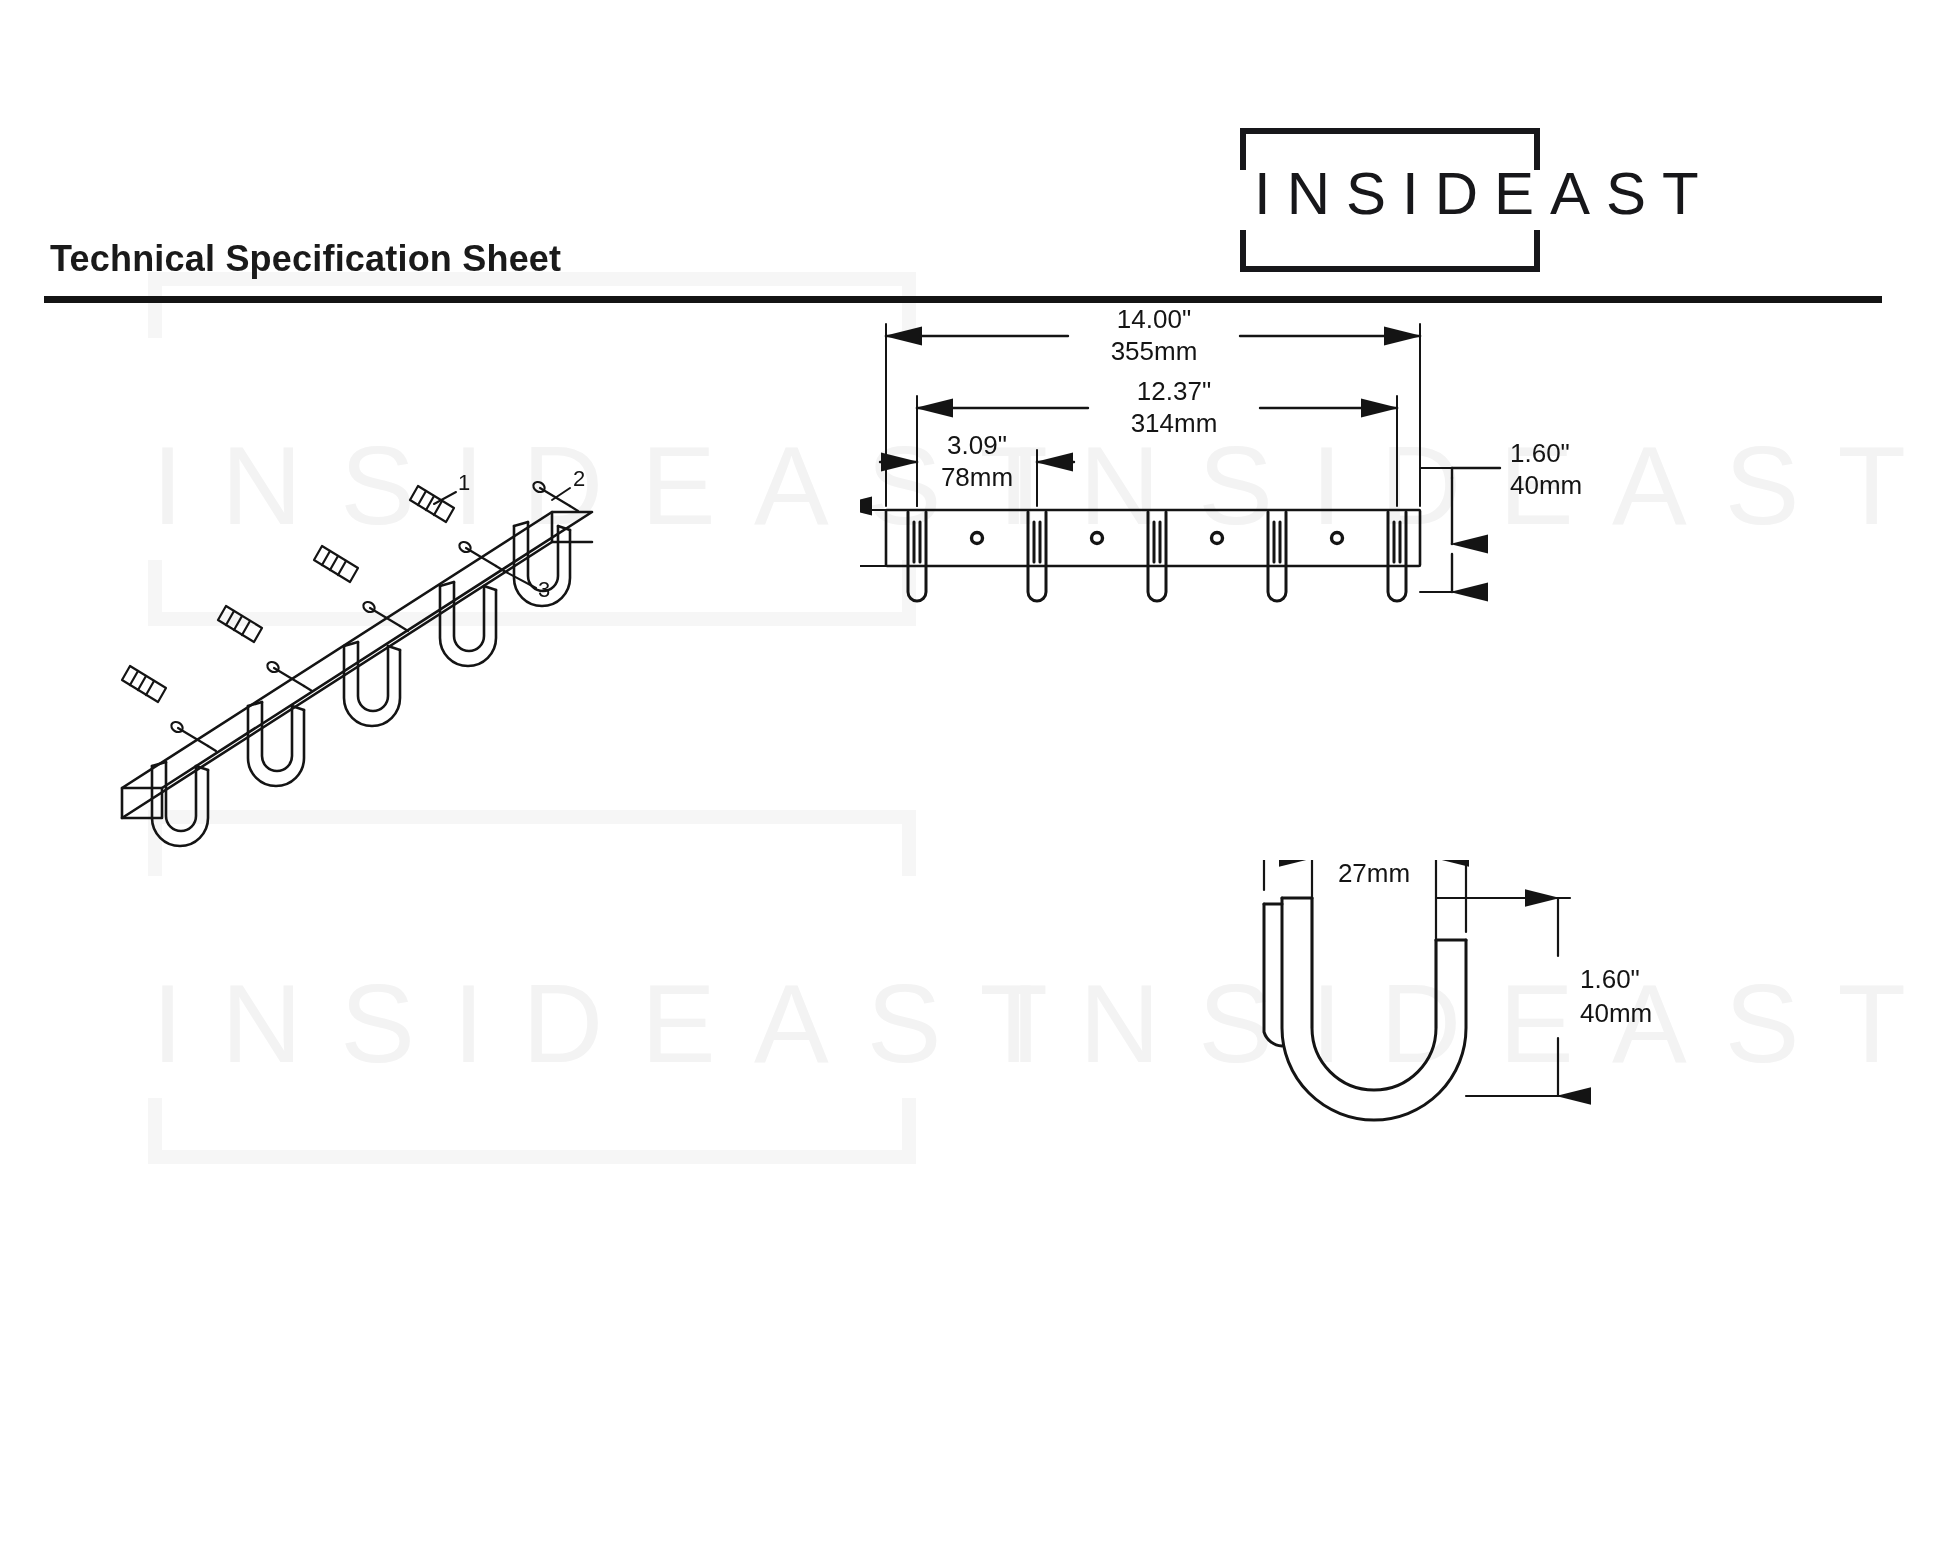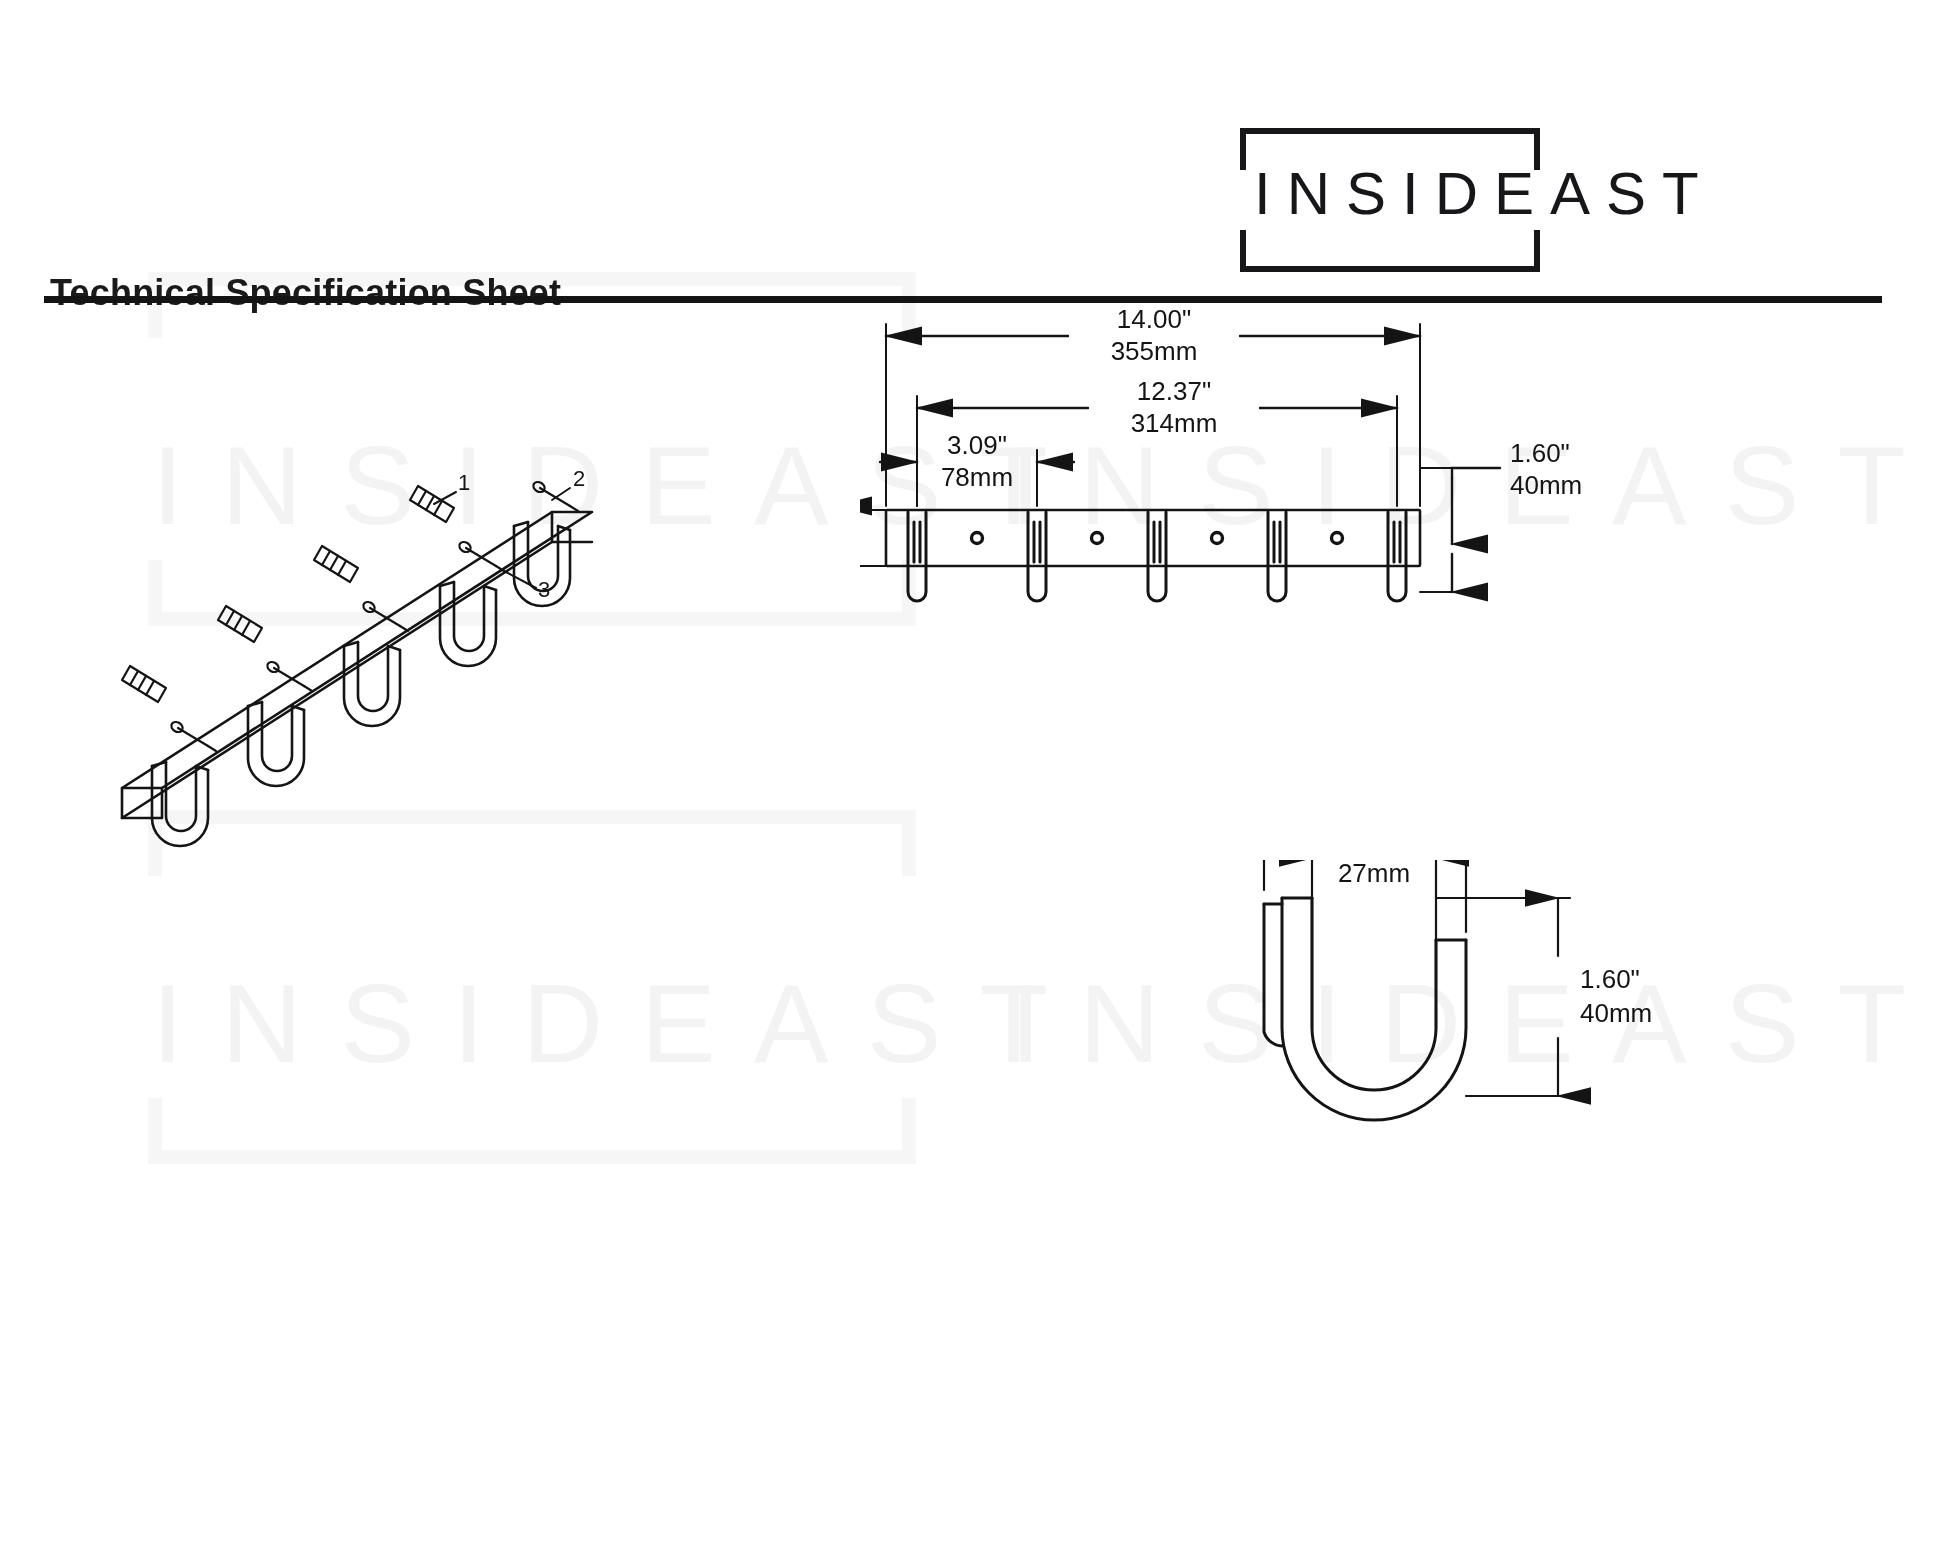--- a/index.html
+++ b/index.html
@@ -18,21 +18,21 @@
     white-space:nowrap;line-height:1;
   }
   .wm-bracket{position:absolute;border:14px solid #f6f6f6;}
   .wm-b-top{border-bottom:none;}
   .wm-b-bot{border-top:none;}
 
   
   .title{
     position:absolute;left:50px;top:238px;
     font-size:36px;font-weight:bold;letter-spacing:.2px;
-    white-space:nowrap;z-index:4;margin-top:34px;
+    white-space:nowrap;z-index:4;
   }
   .rule{
     position:absolute;left:44px;top:296px;width:1838px;height:7px;
     background:#141414;z-index:4;
   }
 
   
   .logo{position:absolute;left:1232px;top:128px;z-index:5;}
   .logo-wrap{position:relative;width:612px;height:140px;}
   .logo-text{

